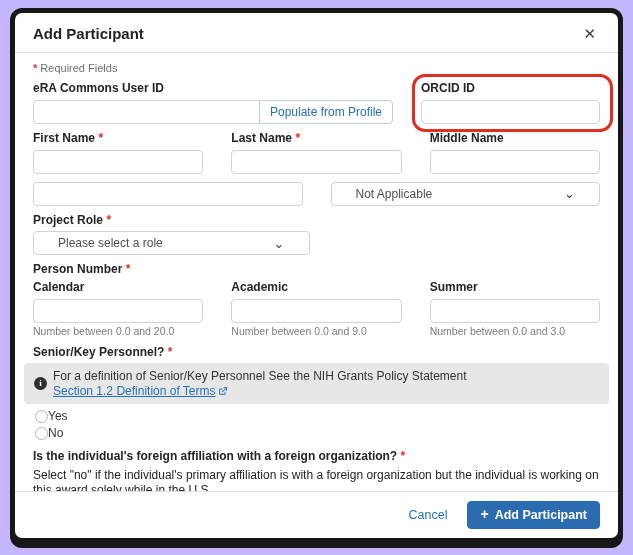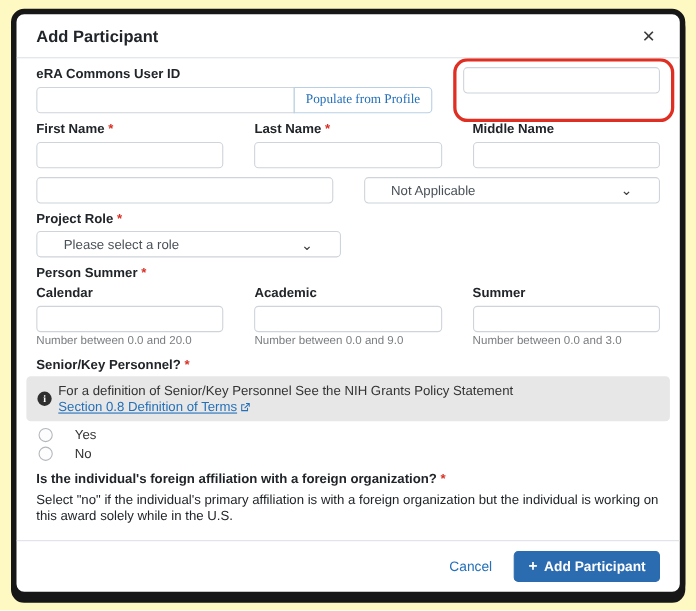--- a/index.html
+++ b/index.html
@@ -1,21 +1,21 @@
 <!DOCTYPE html>
 <html><head>
 <meta charset="utf-8">
 <style>
   * { box-sizing: border-box; margin: 0; padding: 0; }
   html, body { background: #ffffff; }
   body {
     font-family: "Liberation Sans", "DejaVu Sans", sans-serif;
     width: 633px; height: 555px; overflow: hidden; position: relative;
   }
-  .stage { position: absolute; inset: 0; background: #fef9c3; }
+  .stage { position: absolute; inset: 0; background: #c4b5fd; }
 
   .modal {
     position: absolute; left: 10px; top: 8px; right: 10px; bottom: 12px;
     background: #fff; border: 5px solid #171717; border-radius: 12px;
     box-shadow: 0 5px 0 #171717;
     display: flex; flex-direction: column; overflow: hidden;
   }
 
   
   .modal-header {
@@ -40,21 +40,21 @@
   .txt {
     width: 100%; height: 24px; border: 1px solid #ced4da; border-radius: 4px;
     padding: 0 8px; font-size: 12px; font-family: inherit; color: #495057;
     background: #fff; outline: none;
   }
   .row { display: flex; gap: 28px; margin-bottom: 8px; }
   .col { flex: 1; min-width: 0; }
   .col-era { flex: 0 0 63.5%; }
   .col-orcid { position: relative; }
 
-  .input-group { display: flex; font-family: Liberation Serif, serif; }
+  .input-group { display: flex; }
   .input-group .txt { flex: 1; border-radius: 4px 0 0 4px; }
   .btn-outline {
     border: 1px solid #b9cfe4; background: #fff; color: #2570b8;
     font-family: inherit; font-size: 12px; padding: 0 10px; height: 24px;
     border-radius: 0 4px 4px 0; margin-left: -1px; white-space: nowrap; cursor: pointer;
   }
 
   .highlight-ring {
     position: absolute; top: -8px; left: -9px; right: -13px; bottom: -8px;
     border: 3px solid #df2f23; border-radius: 13px; pointer-events: none; z-index: 5;
@@ -79,21 +79,21 @@
   }
   .info-circle {
     flex: 0 0 auto; width: 13px; height: 13px; border-radius: 50%;
     background: #2f2f2f; color: #fff; font-size: 9px; font-weight: 700;
     font-family: "Liberation Serif", serif;
     display: inline-flex; align-items: center; justify-content: center;
   }
   .banner-link { color: #2570b8; text-decoration: underline; cursor: pointer; white-space: nowrap; }
   .ext-icon { display: inline-block; vertical-align: -1px; margin-left: 2px; }
 
-  .radio-row { display: flex; align-items: center; gap: 20px; margin: 2px 0 3px 2px; cursor: pointer; }
+  .radio-row { display: flex; align-items: center; gap: 0; margin: 2px 0 3px 2px; cursor: pointer; }
   .radio-circle {
     flex: 0 0 auto; width: 13px; height: 13px; border: 1px solid #b3b8bd;
     border-radius: 50%; background: #fdfdfd;
   }
   .radio-label { font-size: 12px; color: #333; }
 
   .helper { font-size: 12px; color: #212529; margin: 1px 0 3px; line-height: 1.25; }
 
   
   .modal-footer {
@@ -114,31 +114,36 @@
 <div class="stage">
   <div class="modal">
 
     <div class="modal-header">
       <span class="modal-title">Add Participant</span>
       <button class="close-btn">✕</button>
     </div>
 
     <div class="modal-body">
 
+      <div class="req-note">
+        <span class="req">*</span>
+        <span>Required Fields</span>
+      </div>
 
       <div class="row">
         <div class="col col-era">
           <label class="fld-label">eRA Commons User ID</label>
           <div class="input-group">
             <input class="txt" value="" style="">
             <button class="btn-outline">Populate from Profile</button>
           </div>
         </div>
         <div class="col col-orcid">
           <div class="highlight-ring"></div>
+          <label class="fld-label">ORCID ID</label>
           <input class="txt" value="" style="">
         </div>
       </div>
 
       <div class="row">
         <div class="col">
           <label class="fld-label"><span>First Name</span> <span class="req">*</span></label>
           <input class="txt" value="" style="">
         </div>
         <div class="col">
@@ -167,21 +172,21 @@
         <div class="col">
           <label class="fld-label"><span>Project Role</span> <span class="req">*</span></label>
           <div class="select half">
             <span>Please select a role</span>
             <span class="chevron">⌄</span>
           </div>
         </div>
       </div>
 
       <div class="section">
-        <label class="fld-label group-label"><span>Person Summer</span> <span class="req">*</span></label>
+        <label class="fld-label group-label"><span>Person Number</span> <span class="req">*</span></label>
         <div class="row">
           <div class="col">
             <label class="fld-label">Calendar</label>
             <input class="txt" value="" style="">
             <div class="hint">Number between 0.0 and 20.0</div>
           </div>
           <div class="col">
             <label class="fld-label">Academic</label>
             <input class="txt" value="" style="">
             <div class="hint">Number between 0.0 and 9.0</div>
@@ -193,21 +198,21 @@
           </div>
         </div>
       </div>
 
       <div class="section">
         <label class="fld-label"><span>Senior/Key Personnel?</span> <span class="req">*</span></label>
         <div class="banner">
           <span class="info-circle">i</span>
           <span>
             <span>For a definition of Senior/Key Personnel See the NIH Grants Policy Statement</span>
-            <a class="banner-link"><span>Section 0.8 Definition of Terms</span><svg class="ext-icon" width="10" height="10" viewBox="0 0 16 16">
+            <a class="banner-link"><span>Section 1.2 Definition of Terms</span><svg class="ext-icon" width="10" height="10" viewBox="0 0 16 16">
                   <path fill="#2570b8" d="M2 4v10h10V9h-1.5v3.5h-7v-7H7V4H2zm7-2v1.5h2.94L6.47 8.97l1.06 1.06 5.47-5.47V7.5H14.5V2H9z"></path>
                 </svg></a>
           </span>
         </div>
         <div class="radio-row">
           <span class="radio-circle"></span>
           <span class="radio-label">Yes</span>
         </div>
         <div class="radio-row">
           <span class="radio-circle"></span>

